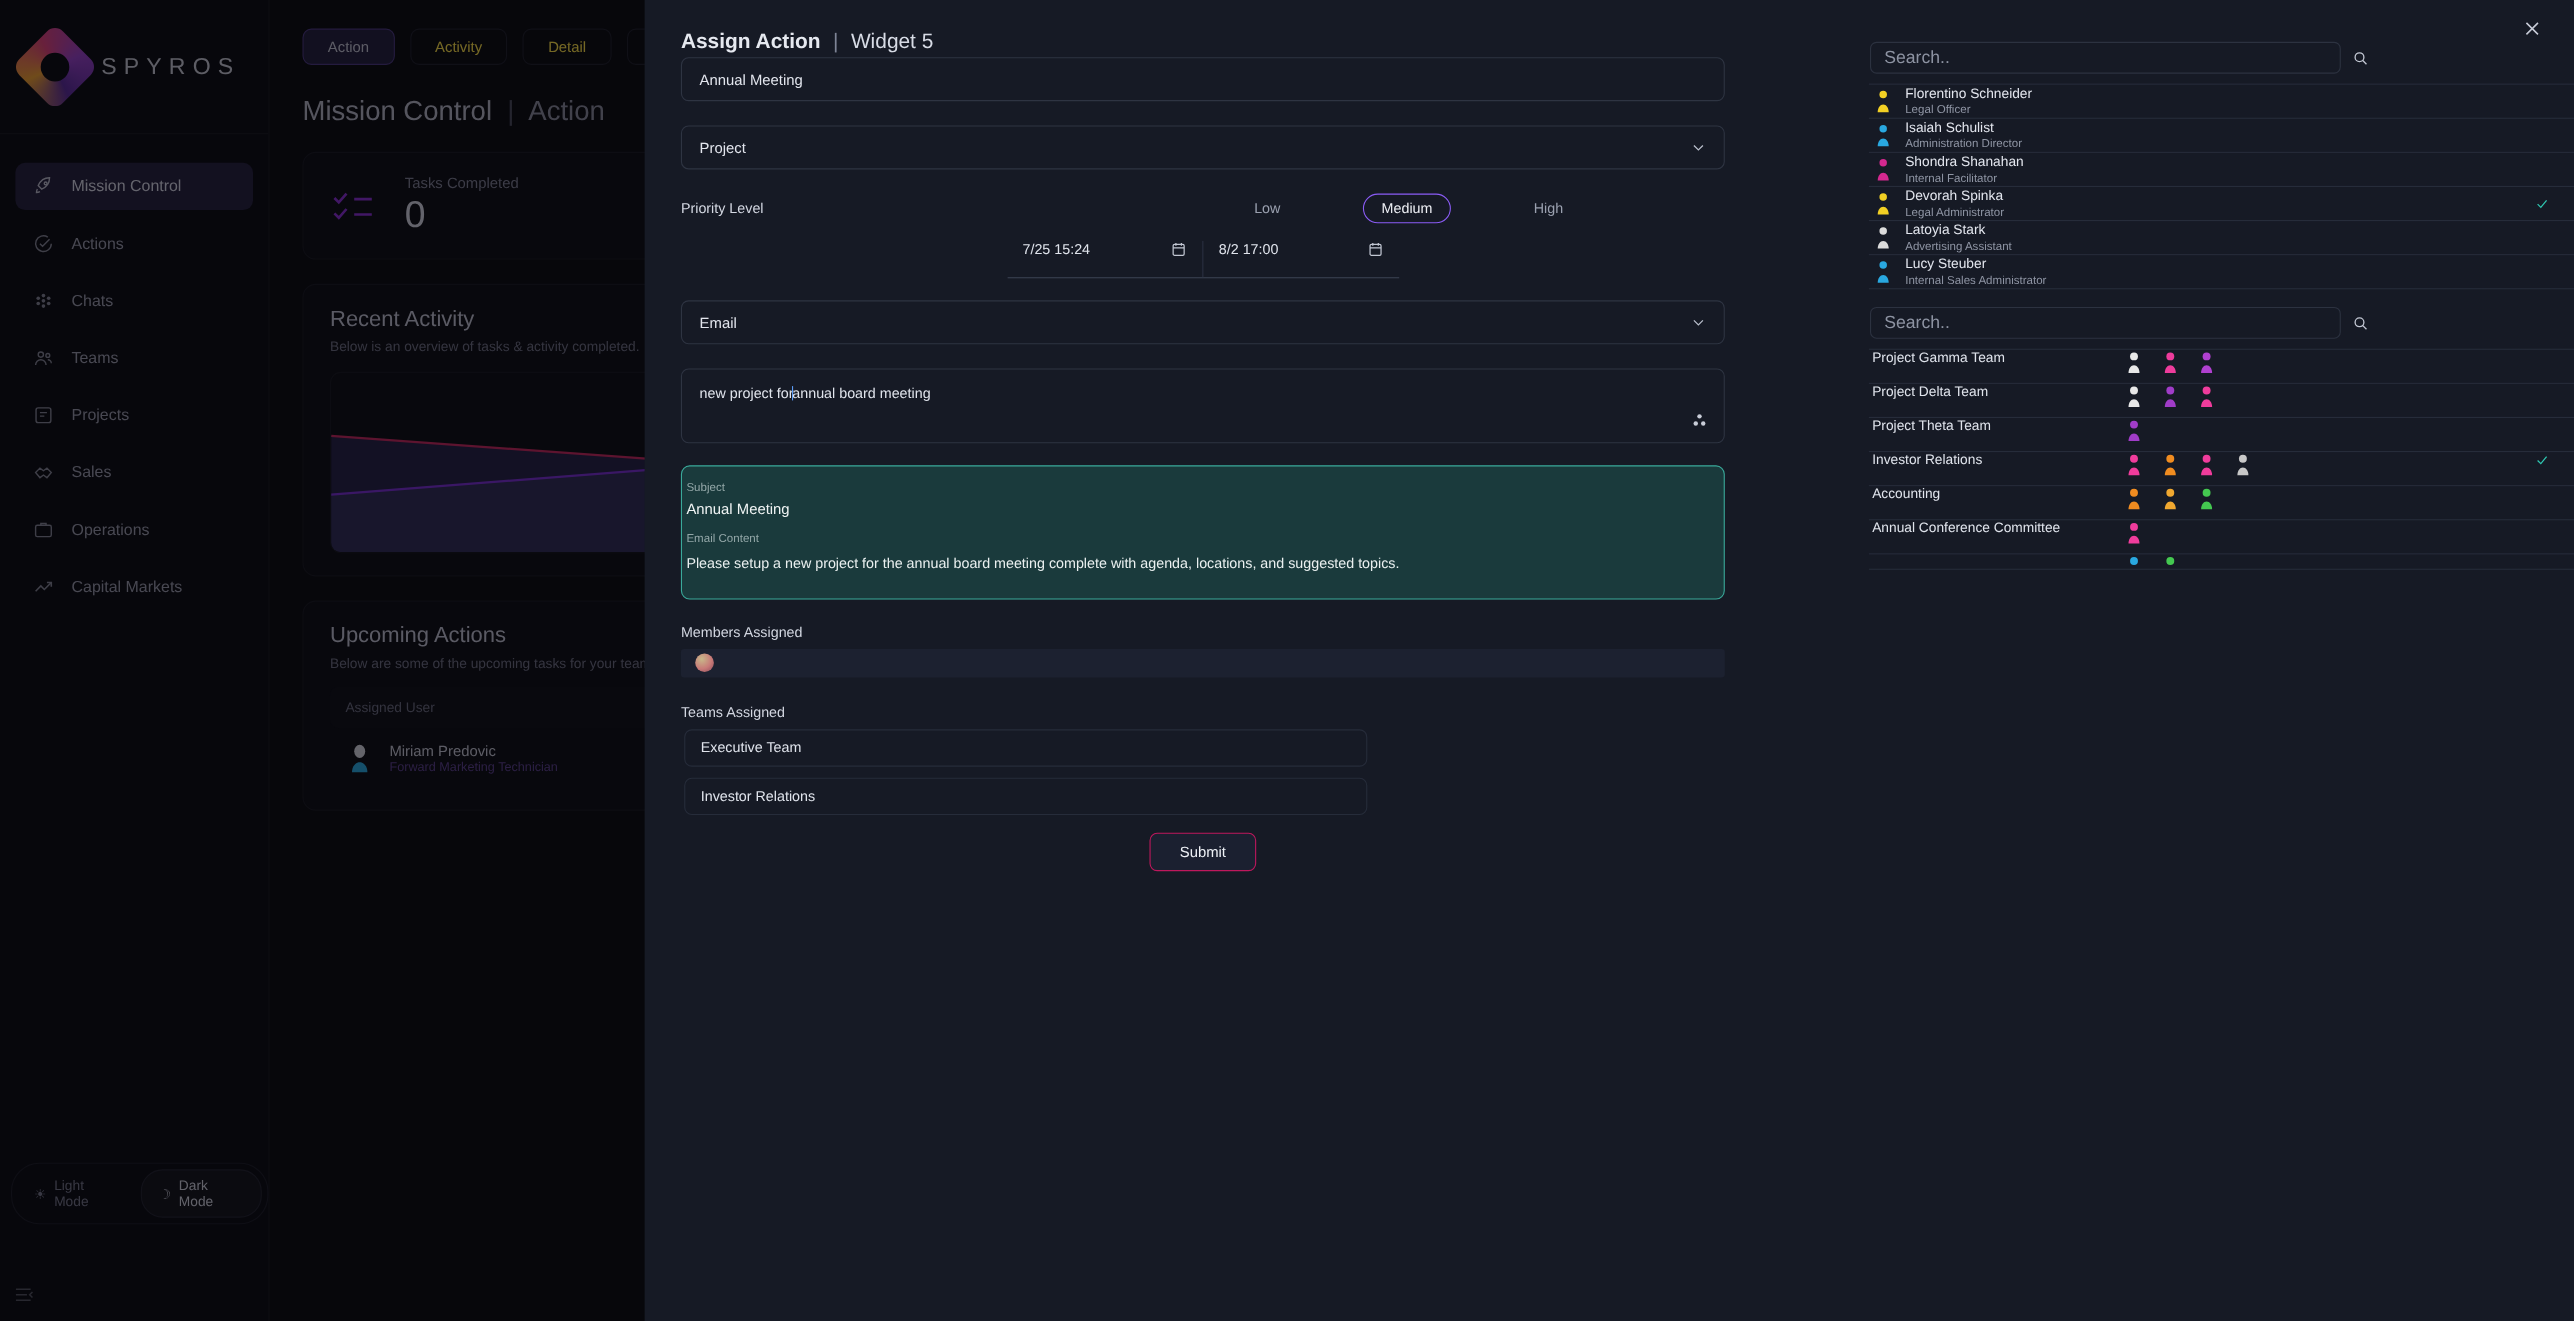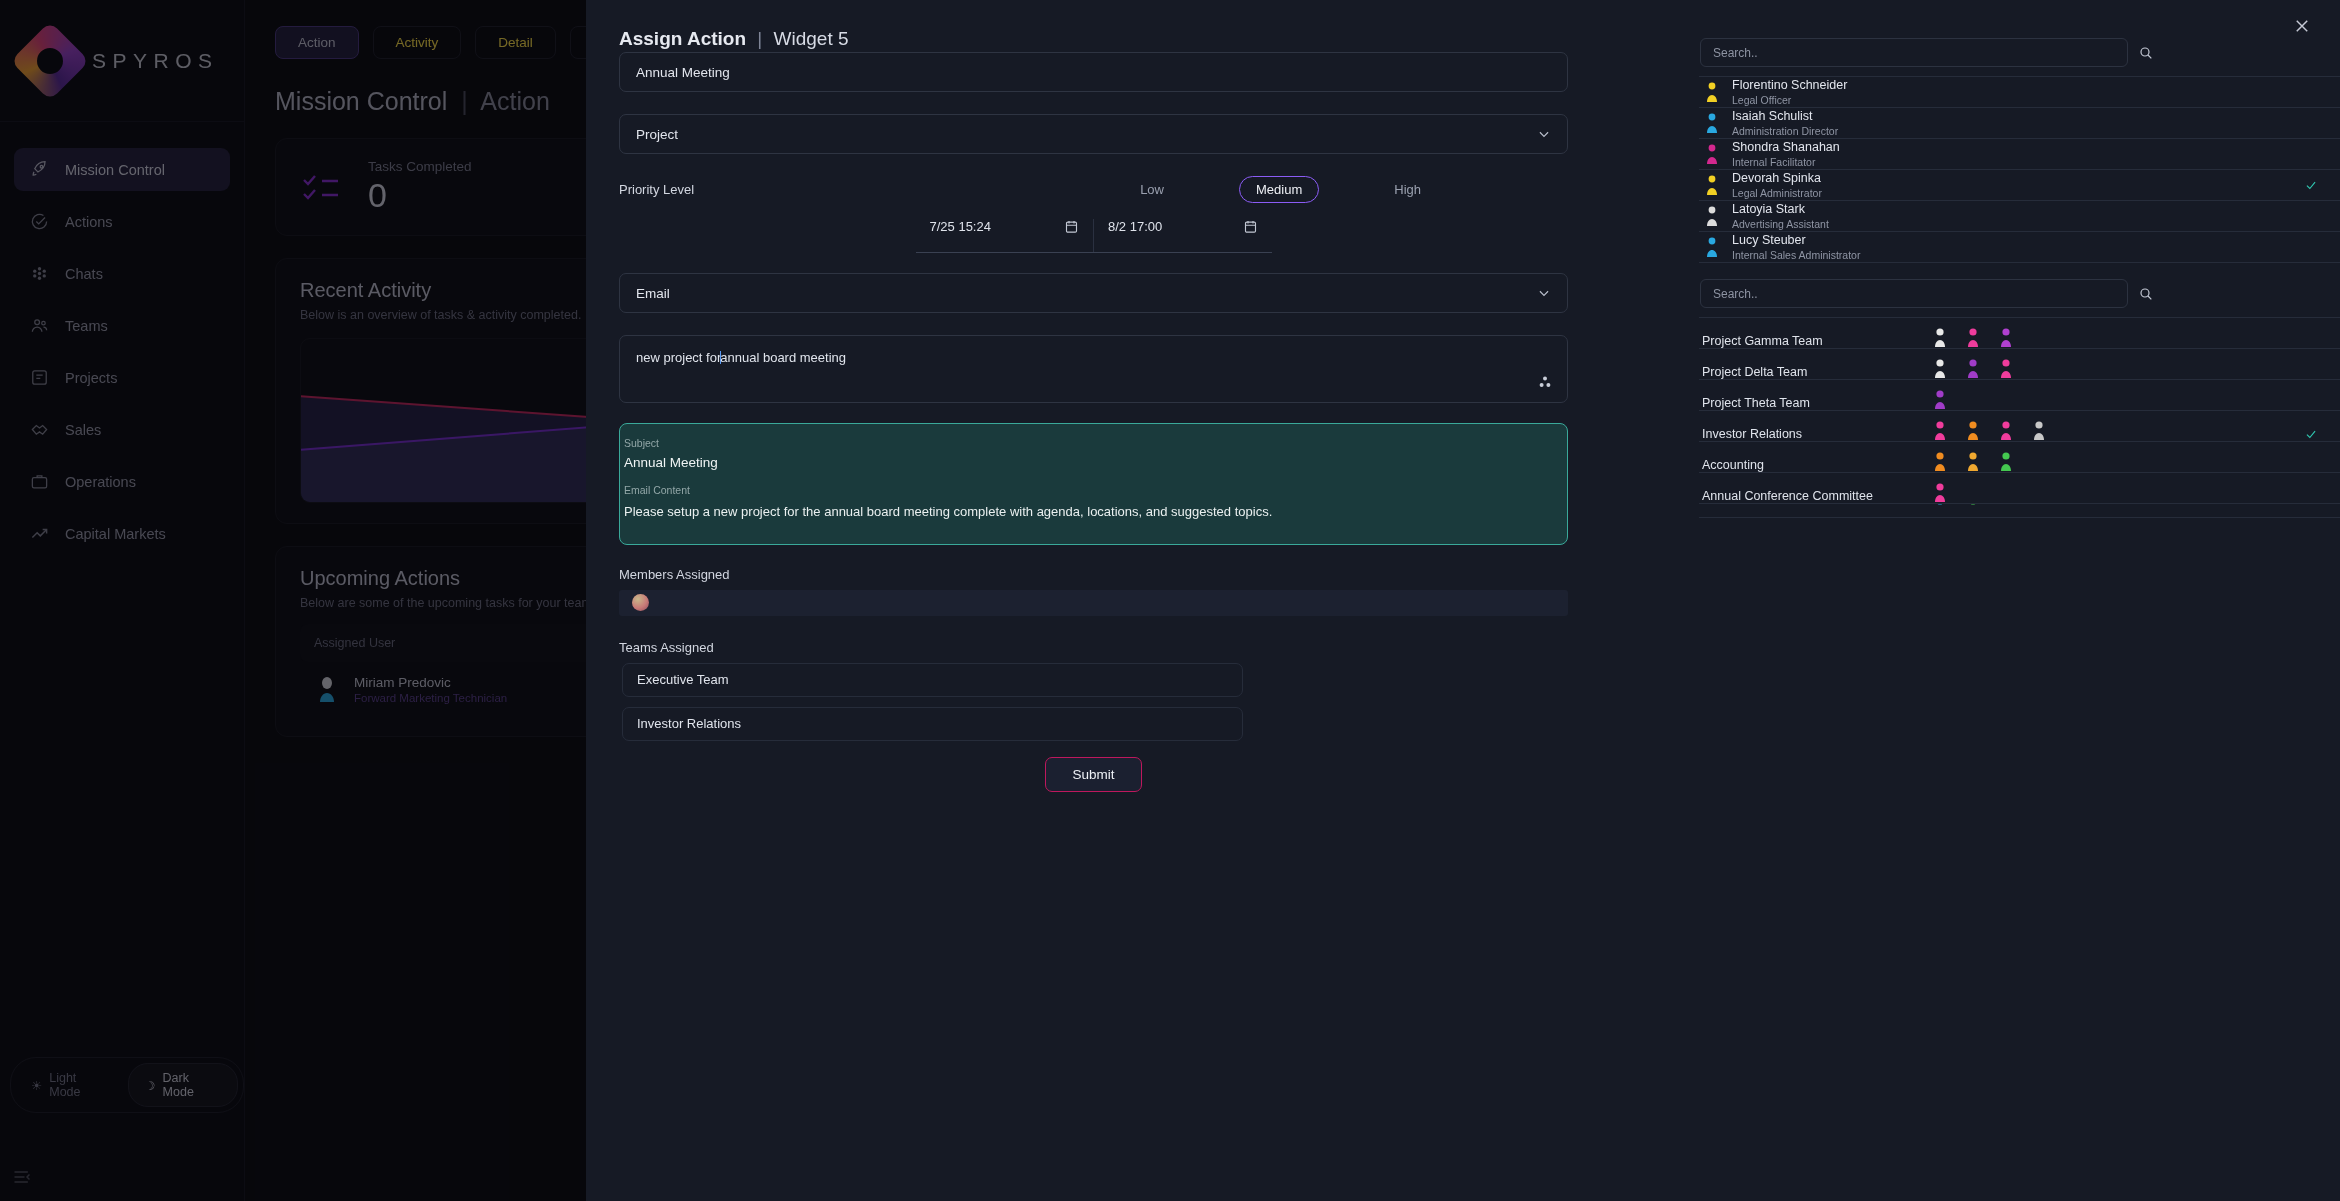--- a/index.html
+++ b/index.html
@@ -183,39 +183,39 @@
     padding: 9px 26px; border: 1px solid #be185d; border-radius: 7px;
     background: #1b2030; color: #eef1f6; font-size: 13.5px;
   }
 
   
   .rpanel { position: absolute; left: 1113px; top: 0; width: 641px; height: 1201px; }
   .search-box {
     margin: 38px 16px 0 0; width: 428px; height: 29px;
     border: 1px solid #2c3240; border-radius: 6px;
     display: flex; align-items: center; padding: 0 12px;
-    font-size: 12px; color: #8d93a2;
+    font-size: 16px; color: #8d93a2;
   }
   .search-line { display: flex; align-items: center; gap: 10px; padding-left: 1px; }
   .search-ico { width: 16px; height: 16px; color: #c3c8d4; }
   .search-ico svg { width: 100%; height: 100%; }
 
   .list { margin-top: 9px; border-top: 1px solid #262c3a; width: 641px; }
   .prow {
     height: 31px; display: flex; align-items: center; gap: 12px;
     border-bottom: 1px solid #262c3a; padding-left: 5px; position: relative;
   }
   .pav { width: 16px; height: 24px; flex: none; }
   .pn { font-size: 12.5px; color: #e3e6ee; line-height: 1.15; }
   .pr { font-size: 10.5px; color: #8f95a4; line-height: 1.15; margin-top: 1px; }
   .chk { position: absolute; right: 22px; width: 14px; height: 14px; color: #2fc6b0; }
   .chk svg { width: 100%; height: 100%; }
 
   .trow {
-    height: 31px; display: flex; align-items: flex-end;
+    height: 31px; display: flex; align-items: flex-start;
     border-bottom: 1px solid #262c3a; padding-left: 3px; position: relative;
   }
   .tn { font-size: 12.5px; color: #e0e4ec; width: 230px; }
   .tavs { display: flex; gap: 17px; }
   .tav { width: 16px; height: 22px; }
 
   .figure { width: 100%; height: 100%; display: block; }
 </style>
 </head>
 <body>

